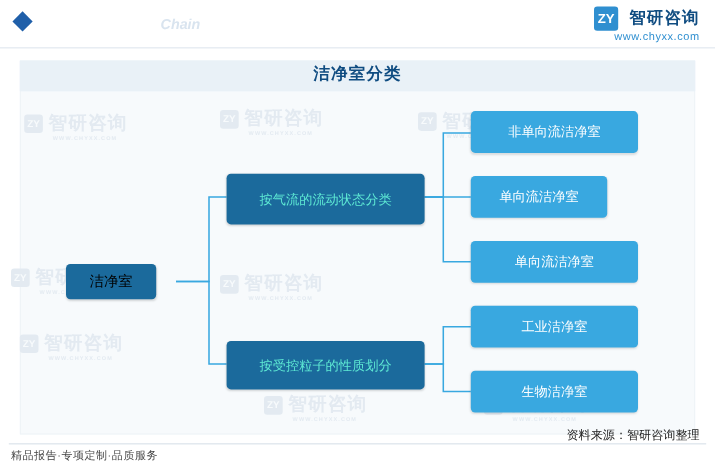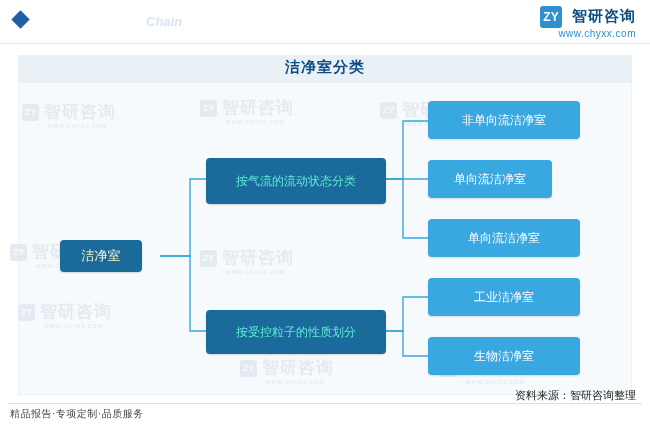--- a/index.html
+++ b/index.html
@@ -143,21 +143,21 @@
     box-sizing: border-box;
     display: flex;
     align-items: center;
     justify-content: center;
     border-radius: 4px;
     text-align: center;
     line-height: 1.2;
   }
   .node-root {
     background: #1b6a9c;
-    color: #fef9c3;
+    color: #000000;
     font-size: 13px;
     box-shadow: 0 1px 2px rgba(0,0,0,0.15);
   }
   .node-mid {
     background: #1b6a9c;
     color: #5eead4;
     font-size: 12px;
     box-shadow: 0 1px 2px rgba(0,0,0,0.15);
   }
   .node-leaf {

